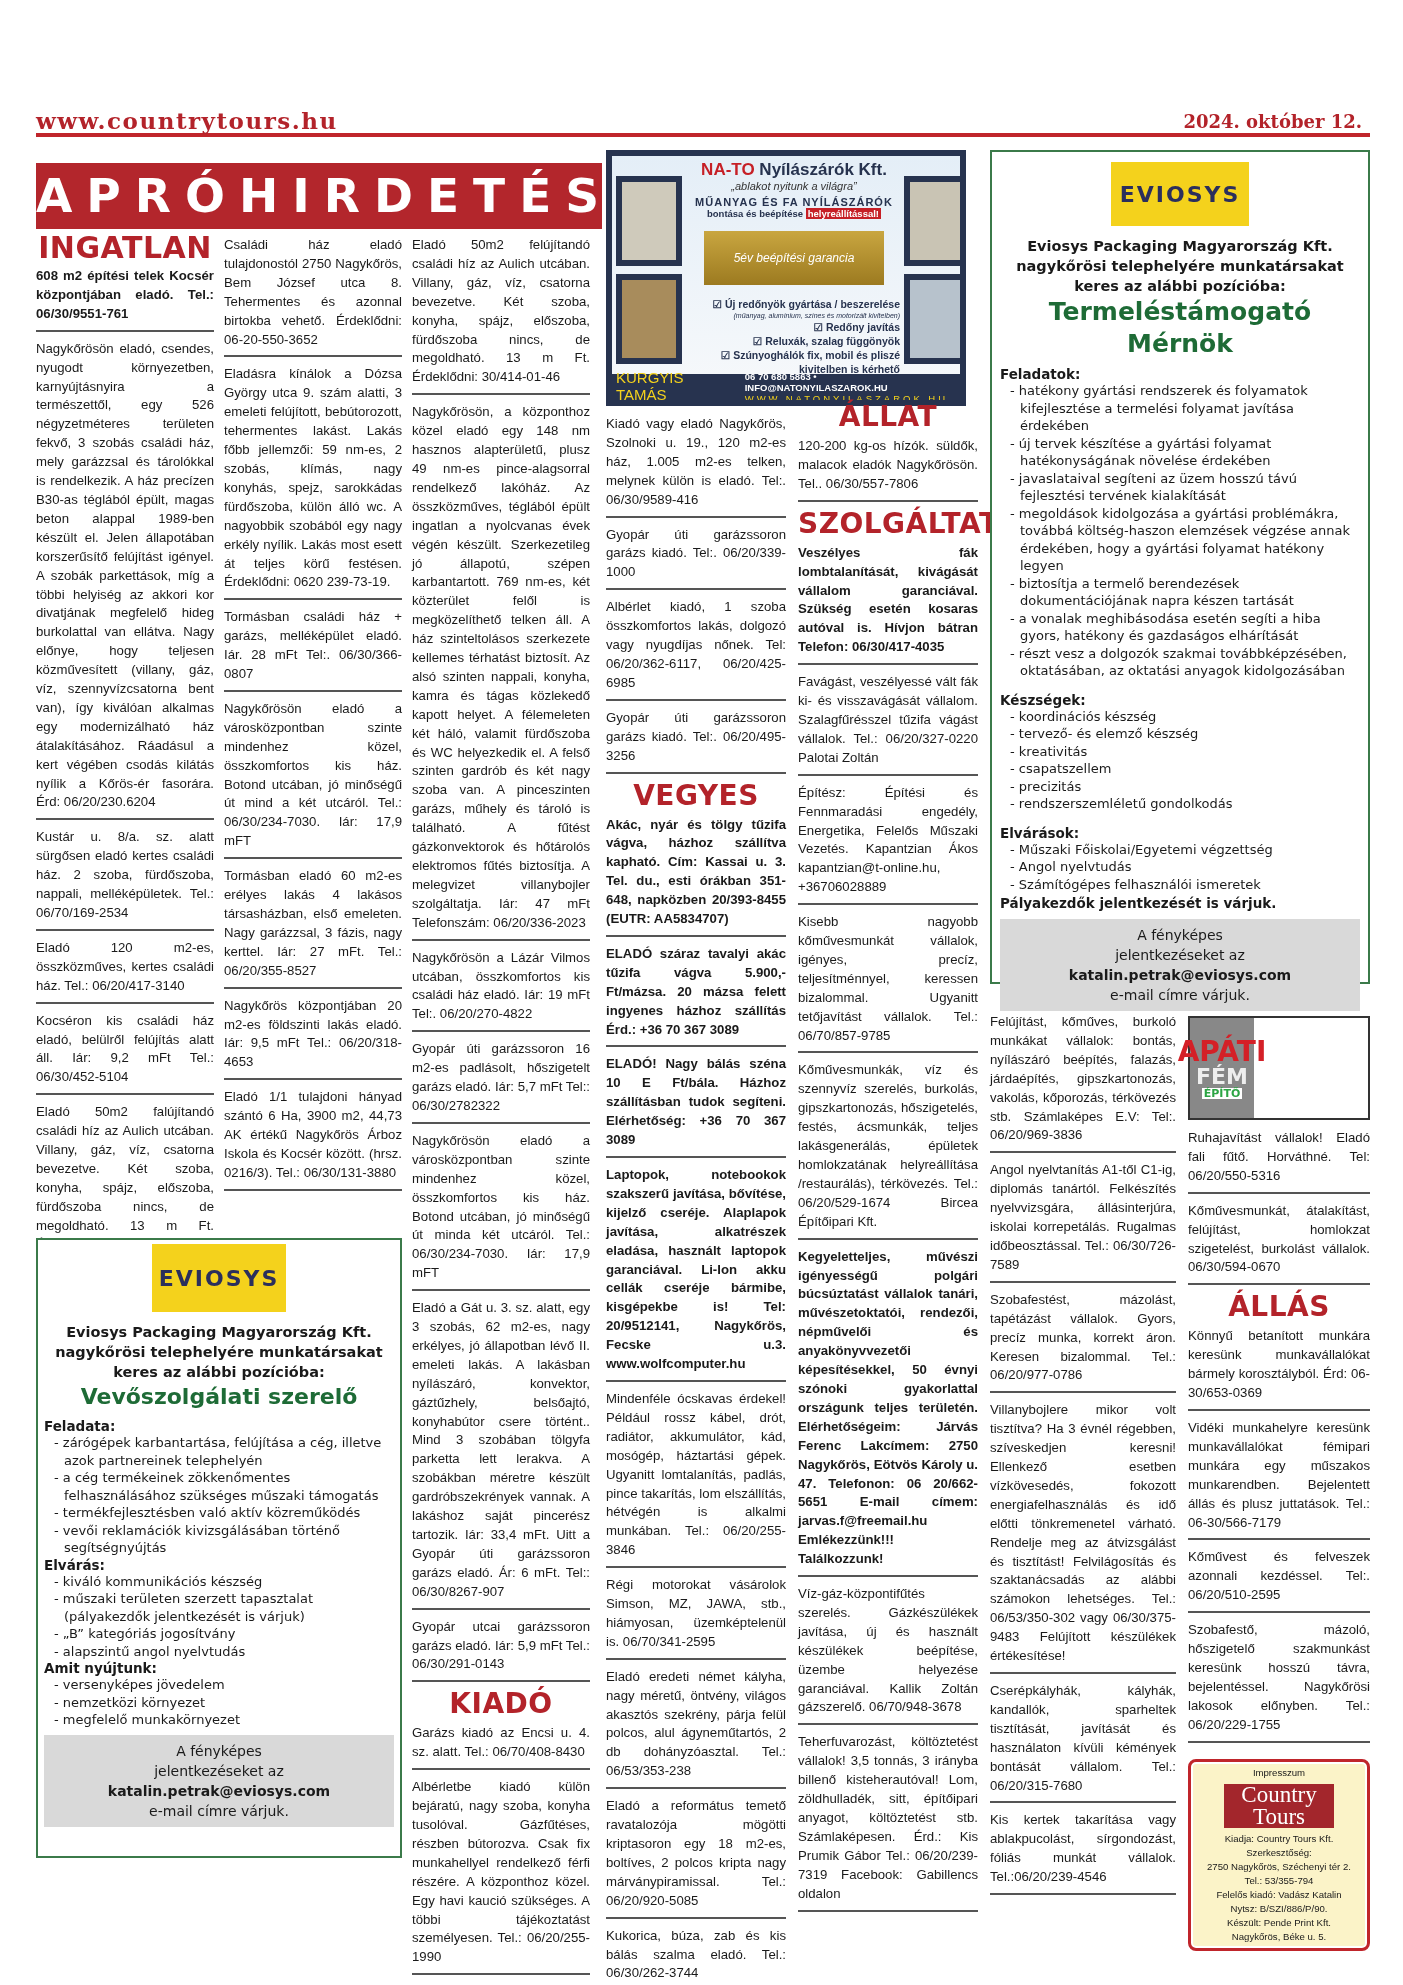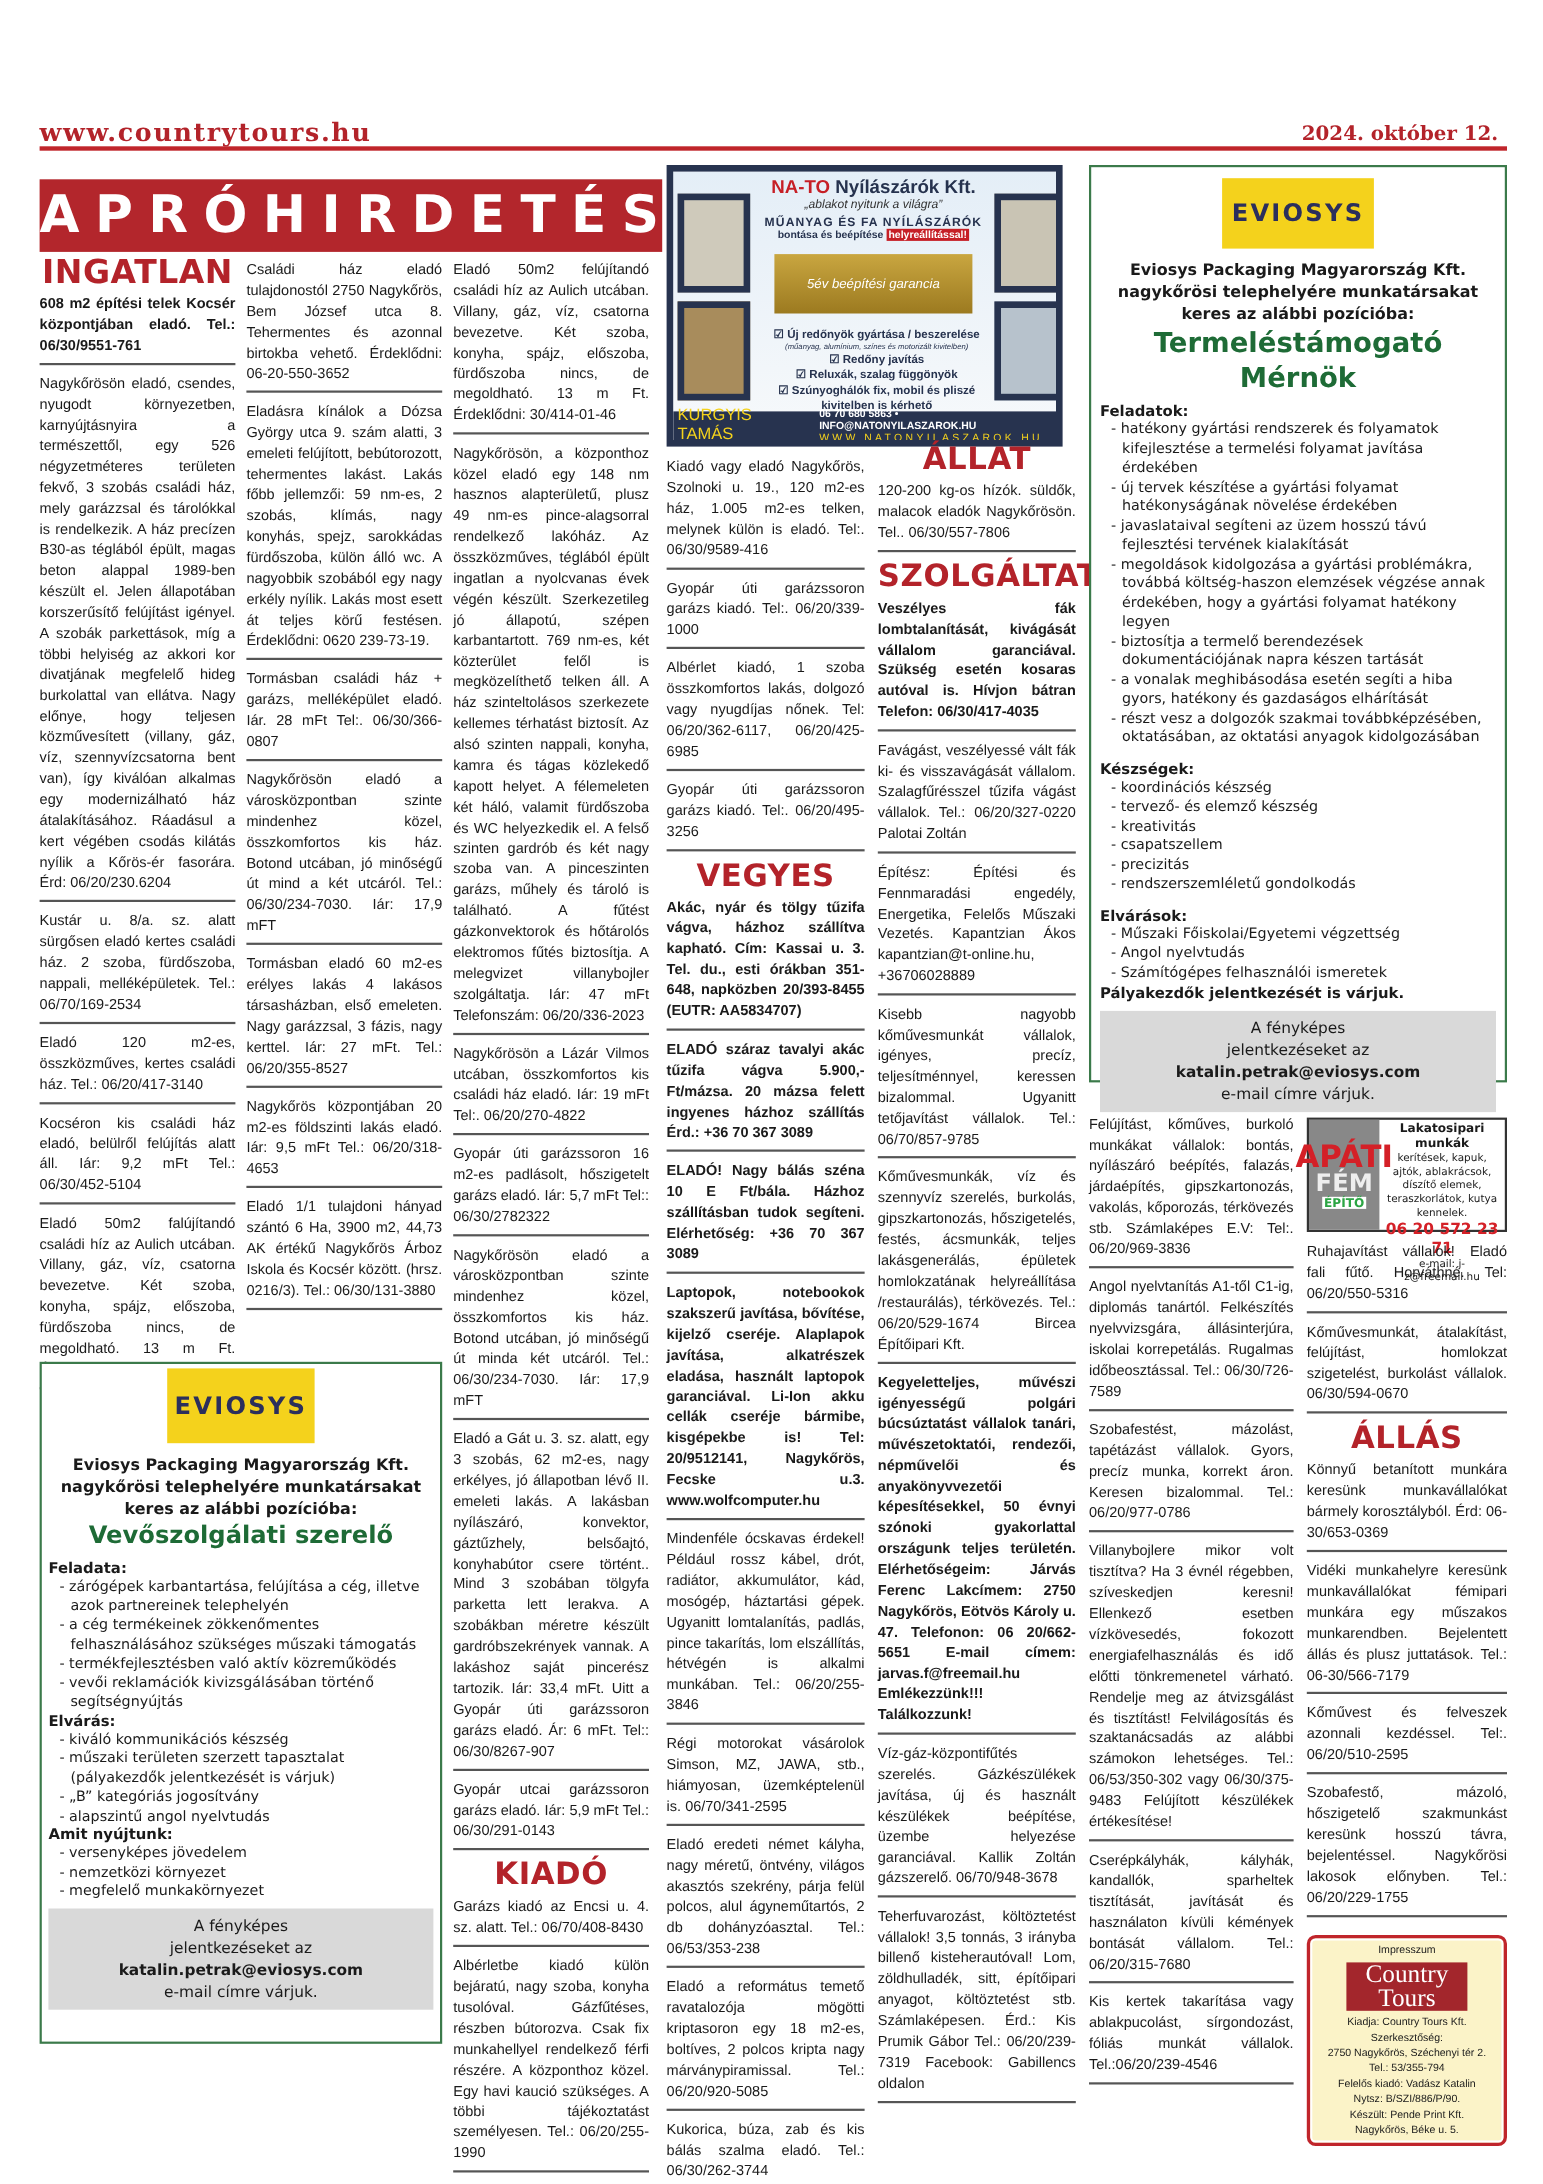--- a/index.html
+++ b/index.html
@@ -23,21 +23,21 @@
 .nato{position:absolute;left:606px;top:150px;width:360px;height:256px;background:linear-gradient(#e4eef7,#f7f9fb);border:6px solid #27334f;overflow:hidden}
 .nato .win{position:absolute;background:#b8b2a0;border:6px solid #27334f}
 .nato .mid{position:absolute;left:76px;right:60px;top:4px;text-align:center}
 .nato .t1{font-weight:bold;font-size:17px;color:#26324e}
 .nato .t1 span{color:#c61f26}
 .nato .t2{font-style:italic;font-size:11px;color:#333}
 .nato .t3{font-weight:bold;font-size:11px;color:#26324e;letter-spacing:1px;margin-top:4px}
 .nato .t4{font-size:9.5px;font-weight:bold;color:#26324e}
 .nato .t4 span{background:#c61f26;color:#fff;padding:0 2px}
 .nato .gold{margin:12px auto;width:180px;background:linear-gradient(#c9a640,#9c7a20);color:#fff;font-style:italic;font-size:12px;padding:20px 0}
-.nato .feat{text-align:center;font-size:10.5px;font-weight:bold;color:#26324e;line-height:14px;padding-left:6px}
+.nato .feat{text-align:right;font-size:10.5px;font-weight:bold;color:#26324e;line-height:14px;padding-left:6px}
 .nato .feat small{font-size:7px;font-style:italic;font-weight:normal;display:block;line-height:9px}
 .nato .red{color:#c61f26;font-style:italic;font-weight:bold;font-size:9px;line-height:11px;margin-top:2px}
 .nato .bot{position:absolute;left:0;right:0;bottom:0;height:26px;background:#27334f;color:#fff;display:flex;align-items:center;gap:8px;padding-left:4px}
 .nato .bot .n{font-size:15px;color:#f4d21c;border-bottom:2px solid #f4d21c}
 .nato .bot .c{font-size:9.5px;font-weight:normal;line-height:11px}
 .nato .bot .c span{color:#f4d21c;letter-spacing:3px;display:block}
 .apati{border:2px solid #333;display:flex;height:104px;margin-bottom:6px}
 .apati .lg{width:64px;background:#888;display:flex;flex-direction:column;align-items:center;justify-content:center;font-family:"DejaVu Sans",sans-serif;font-weight:bold;line-height:1}
 .apati .lg .a{color:#d42027;font-size:28px}
 .apati .lg .f{color:#eee;font-size:22px}
@@ -228,26 +228,20 @@
     <div class="ad">Kis kertek takarítása vagy ablakpucolást, sírgondozást, fóliás munkát vállalok. Tel.:06/20/239-4546</div>
   </div>
 
 <div class="col" id="c7" style="left:1188px;top:1016px;width:182px;">
   <div class="apati">
     <div class="lg">
       <span class="a">APÁTI</span>
       <span class="f">FÉM</span>
       <span class="e">ÉPÍTŐ</span>
     </div>
-    <div class="tx">
-      <b>Lakatosipari munkák</b>
-      <div>kerítések, kapuk, ajtók, ablakrácsok, díszítő elemek, teraszkorlátok, kutya kennelek.</div>
-      <div class="ph">06 20 572 23 71</div>
-      <div>e-mail: j-z@freemail.hu</div>
-    </div>
   </div>
 <div class="ad">Ruhajavítást vállalok! Eladó fali fűtő. Horváthné. Tel: 06/20/550-5316</div>
     <div class="ad">Kőművesmunkát, átalakítást, felújítást, homlokzat szigetelést, burkolást vállalok. 06/30/594-0670</div>
     <div class="sec">ÁLLÁS</div>
     <div class="ad">Könnyű betanított munkára keresünk munkavállalókat bármely korosztályból. Érd: 06-30/653-0369</div>
     <div class="ad">Vidéki munkahelyre keresünk munkavállalókat fémipari munkára egy műszakos munkarendben. Bejelentett állás és plusz juttatások. Tel.: 06-30/566-7179</div>
     <div class="ad">Kőművest és felveszek azonnali kezdéssel. Tel:. 06/20/510-2595</div>
     <div class="ad">Szobafestő, mázoló, hőszigetelő szakmunkást keresünk hosszú távra, bejelentéssel. Nagykőrösi lakosok előnyben. Tel.: 06/20/229-1755</div>
     <div class="imp">
       <div>Impresszum</div>

